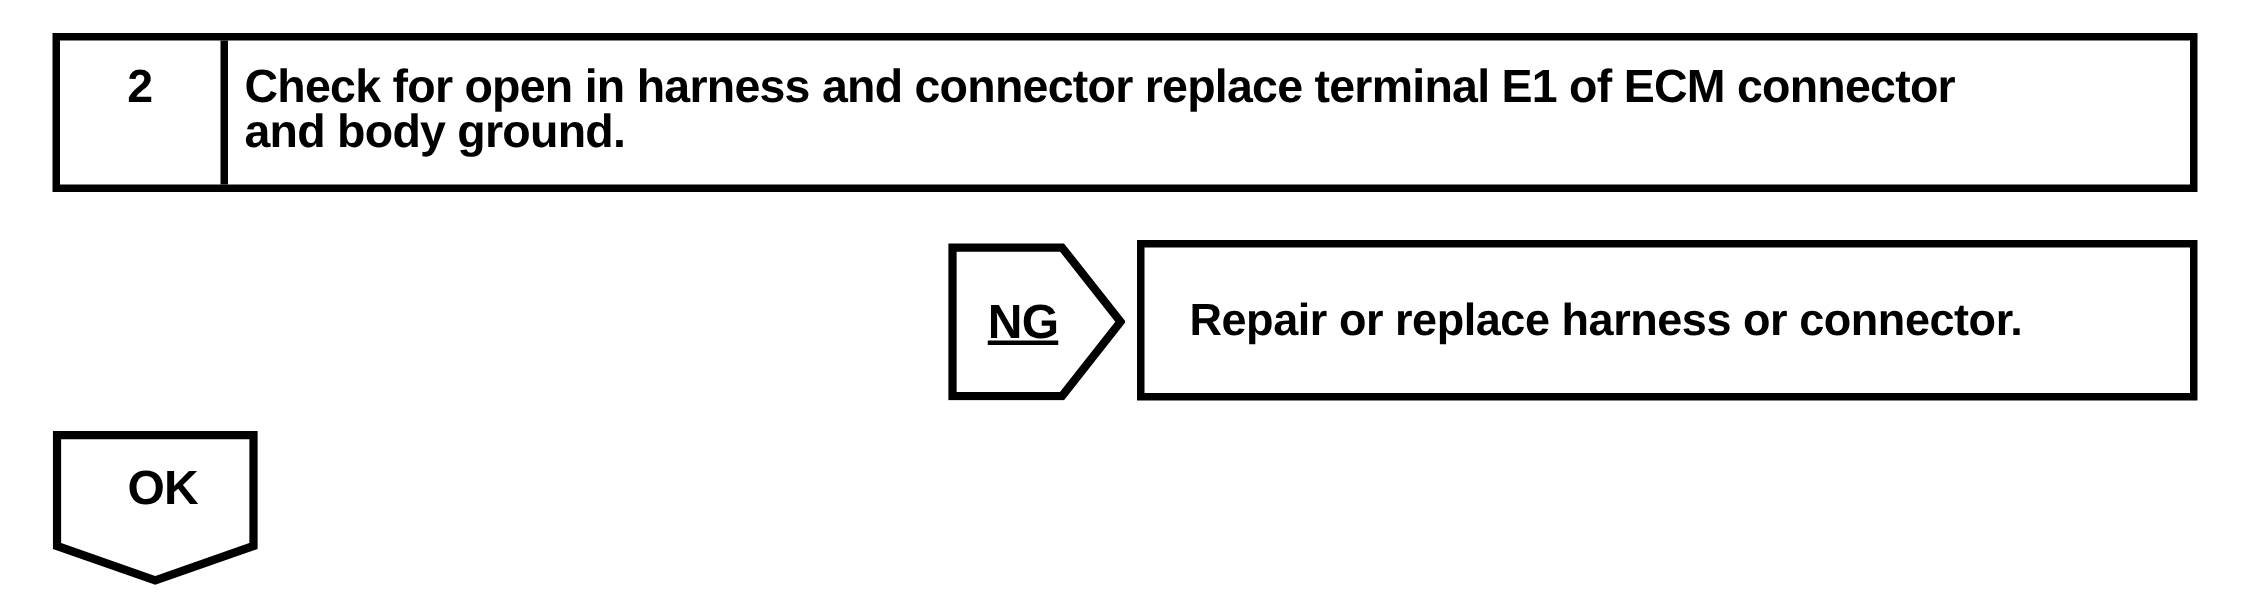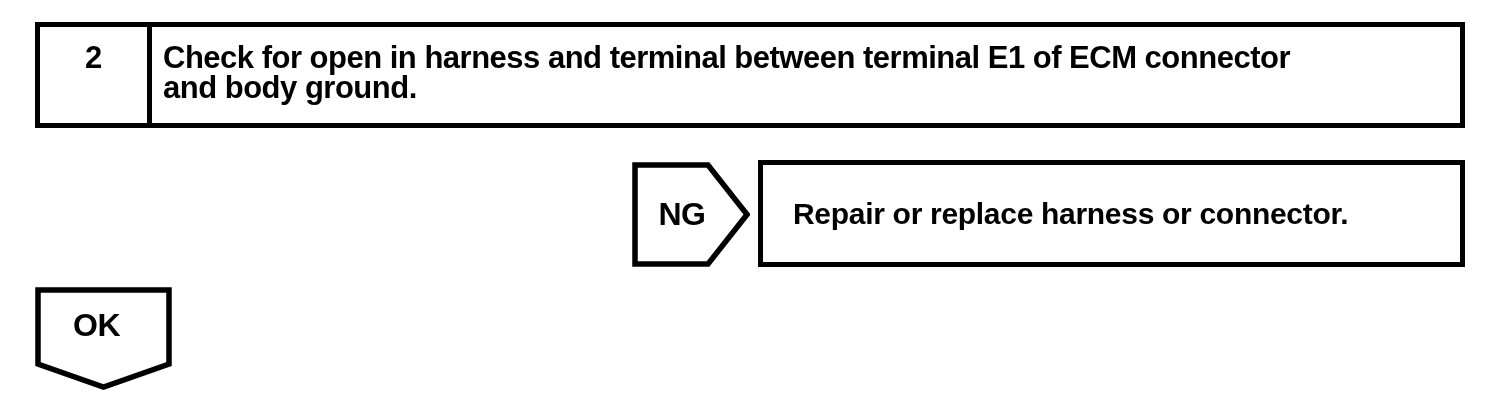--- a/index.html
+++ b/index.html
@@ -40,44 +40,44 @@
 
   
   .node { position:absolute; }
   .node svg { display:block; }
   .node-label {
     position:absolute;
     display:flex; align-items:center; justify-content:center;
     font-size:32px; letter-spacing:-0.5px;
   }
   .ng-node { left:632px; top:162px; width:118px; height:105px; }
-  .ng-node .node-label { left:0; top:0; width:100px; height:105px; }
+  .ng-node .node-label { left:0; top:0; width:100px; height:105px;text-decoration:underline; }
   .ok-node { left:35px; top:287px; width:137px; height:103px; }
-  .ok-node .node-label { left:0; top:0; width:123px; height:77px; }
+  .ok-node .node-label { left:12px; top:0; width:123px; height:77px; }
 
   
   .ng-action-box {
     position:absolute; left:758px; top:160px;
     width:707px; height:107px;
     border:5px solid var(--ink);
     display:flex; align-items:center;
     padding-left:30px;
     font-size:30px; letter-spacing:-0.3px;
     white-space:pre;
     background:var(--paper);
   }
 </style>
 </head>
 <body>
 
 <div class="canvas">
 
   <div class="step-box">
     <div class="step-number-cell">2</div>
-    <div class="step-text-cell">Check for open in harness and terminal between terminal E1 of ECM connector
+    <div class="step-text-cell">Check for open in harness and connector replace terminal E1 of ECM connector
 and body ground.</div>
   </div>
 
   <div class="node ng-node">
     <svg width="118" height="105" viewBox="0 0 118 105">
       <polygon points="3,3 76,3 115,52.5 76,102 3,102" fill="#ffffff" stroke="#000000" stroke-width="5.5" stroke-linejoin="miter"></polygon>
     </svg>
     <div class="node-label">NG</div>
   </div>
 

